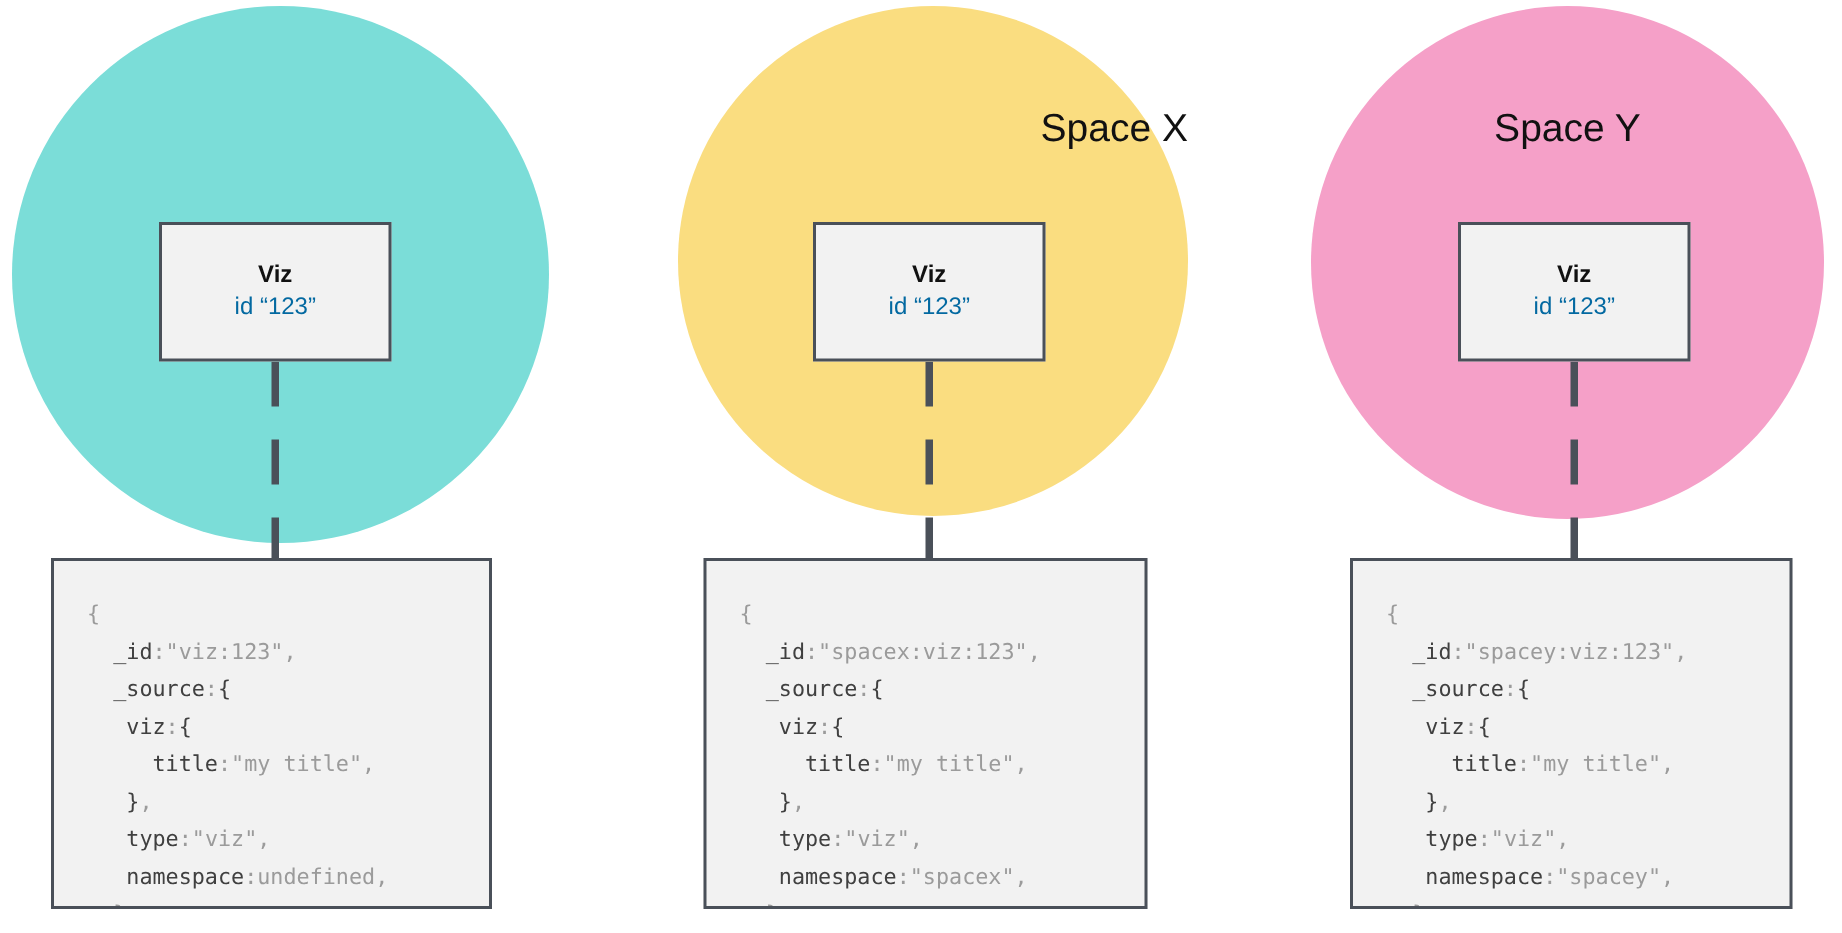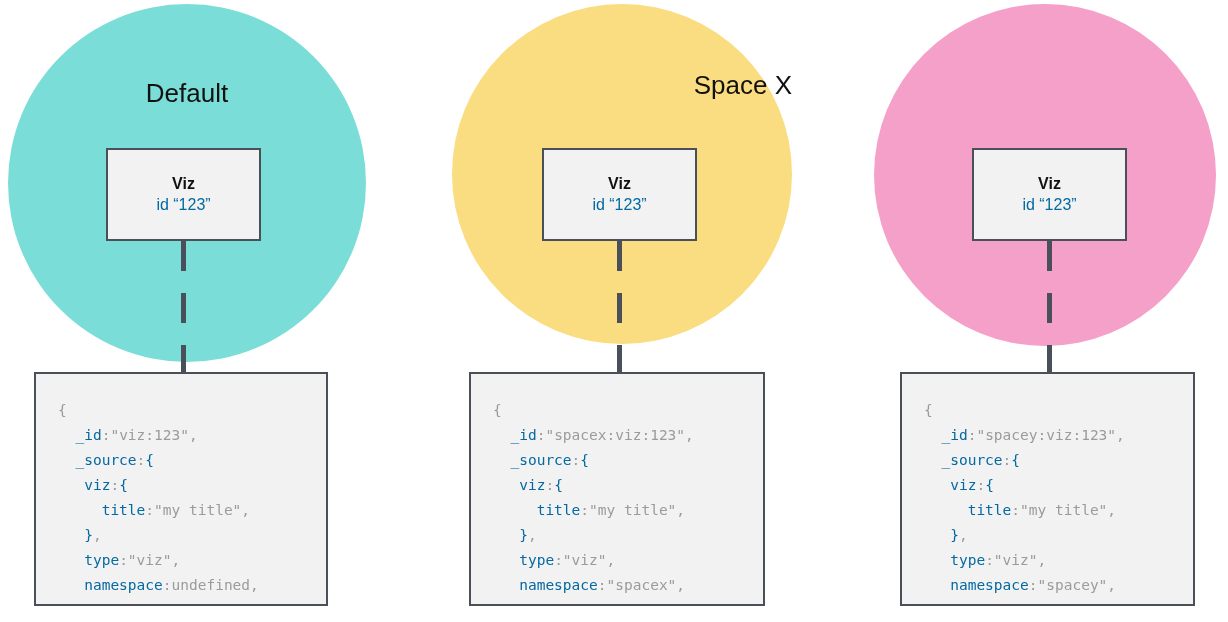--- a/index.html
+++ b/index.html
@@ -74,49 +74,49 @@
   }
   .code-pre{
     margin:0;
     padding:24px 0 0 22px;
     font-family:"DejaVu Sans Mono", monospace;
     font-size:14.5px;
     line-height:25px;
     white-space:pre;
     color:#9b9b9b;
   }
-  .k{color:#0369a1;}
+  .k{color:#404040;}
   .v{color:#9b9b9b;}
   .p{color:#9b9b9b;}
 </style>
 </head>
 <body>
 
 <div id="stage">
     <div class="space-circle" style="left: 8px; top: 4px; width: 358px; height: 358px; background: rgb(123, 221, 216);"></div>
-    <div class="space-label" style="left: 8px; top: 78px; width: 358px;">Default</div>
     <div class="connector" style="left: 181px; top: 241px; height: 131px;"></div>
     <div class="viz-box" style="left: 106px; top: 148px; width: 155px; height: 93px;">
       <div class="viz-title">Viz</div>
       <div class="viz-sub">id “123”</div>
     </div>
     <div class="code-box" style="left: 34px; top: 372px; width: 294px; height: 234px;">
       <pre class="code-pre"><div><span class="p">{</span></div><div><span class="p">  </span><span class="k">_id</span><span class="p">:</span><span class="v">"viz:123"</span><span class="p">,</span></div><div><span class="p">  </span><span class="k">_source</span><span class="p">:</span><span class="k">{</span></div><div><span class="p">   </span><span class="k">viz</span><span class="p">:</span><span class="k">{</span></div><div><span class="p">     </span><span class="k">title</span><span class="p">:</span><span class="v">"my title"</span><span class="p">,</span></div><div><span class="p">   </span><span class="k">}</span><span class="p">,</span></div><div><span class="p">   </span><span class="k">type</span><span class="p">:</span><span class="v">"viz"</span><span class="p">,</span></div><div><span class="p">   </span><span class="k">namespace</span><span class="p">:</span><span class="v">undefined</span><span class="p">,</span></div><div><span class="p">  </span><span class="p">}</span></div></pre>
     </div>
     <div class="space-circle" style="left: 452px; top: 4px; width: 340px; height: 340px; background: rgb(250, 221, 128);"></div>
     <div class="space-label" style="left: 452px; top: 70px; width: 340px; text-align: right;">Space X</div>
     <div class="connector" style="left: 617px; top: 241px; height: 131px;"></div>
     <div class="viz-box" style="left: 542px; top: 148px; width: 155px; height: 93px;">
       <div class="viz-title">Viz</div>
       <div class="viz-sub">id “123”</div>
     </div>
     <div class="code-box" style="left: 469px; top: 372px; width: 296px; height: 234px;">
       <pre class="code-pre"><div><span class="p">{</span></div><div><span class="p">  </span><span class="k">_id</span><span class="p">:</span><span class="v">"spacex:viz:123"</span><span class="p">,</span></div><div><span class="p">  </span><span class="k">_source</span><span class="p">:</span><span class="k">{</span></div><div><span class="p">   </span><span class="k">viz</span><span class="p">:</span><span class="k">{</span></div><div><span class="p">     </span><span class="k">title</span><span class="p">:</span><span class="v">"my title"</span><span class="p">,</span></div><div><span class="p">   </span><span class="k">}</span><span class="p">,</span></div><div><span class="p">   </span><span class="k">type</span><span class="p">:</span><span class="v">"viz"</span><span class="p">,</span></div><div><span class="p">   </span><span class="k">namespace</span><span class="p">:</span><span class="v">"spacex"</span><span class="p">,</span></div><div><span class="p">  </span><span class="p">}</span></div></pre>
     </div>
     <div class="space-circle" style="left: 874px; top: 4px; width: 342px; height: 342px; background: rgb(245, 160, 200);"></div>
+    <div class="space-label" style="left: 874px; top: 70px; width: 342px;">Space Y</div>
     <div class="connector" style="left: 1047px; top: 241px; height: 131px;"></div>
     <div class="viz-box" style="left: 972px; top: 148px; width: 155px; height: 93px;">
       <div class="viz-title">Viz</div>
       <div class="viz-sub">id “123”</div>
     </div>
     <div class="code-box" style="left: 900px; top: 372px; width: 295px; height: 234px;">
       <pre class="code-pre"><div><span class="p">{</span></div><div><span class="p">  </span><span class="k">_id</span><span class="p">:</span><span class="v">"spacey:viz:123"</span><span class="p">,</span></div><div><span class="p">  </span><span class="k">_source</span><span class="p">:</span><span class="k">{</span></div><div><span class="p">   </span><span class="k">viz</span><span class="p">:</span><span class="k">{</span></div><div><span class="p">     </span><span class="k">title</span><span class="p">:</span><span class="v">"my title"</span><span class="p">,</span></div><div><span class="p">   </span><span class="k">}</span><span class="p">,</span></div><div><span class="p">   </span><span class="k">type</span><span class="p">:</span><span class="v">"viz"</span><span class="p">,</span></div><div><span class="p">   </span><span class="k">namespace</span><span class="p">:</span><span class="v">"spacey"</span><span class="p">,</span></div><div><span class="p">  </span><span class="p">}</span></div></pre>
     </div>
   </div>
 

